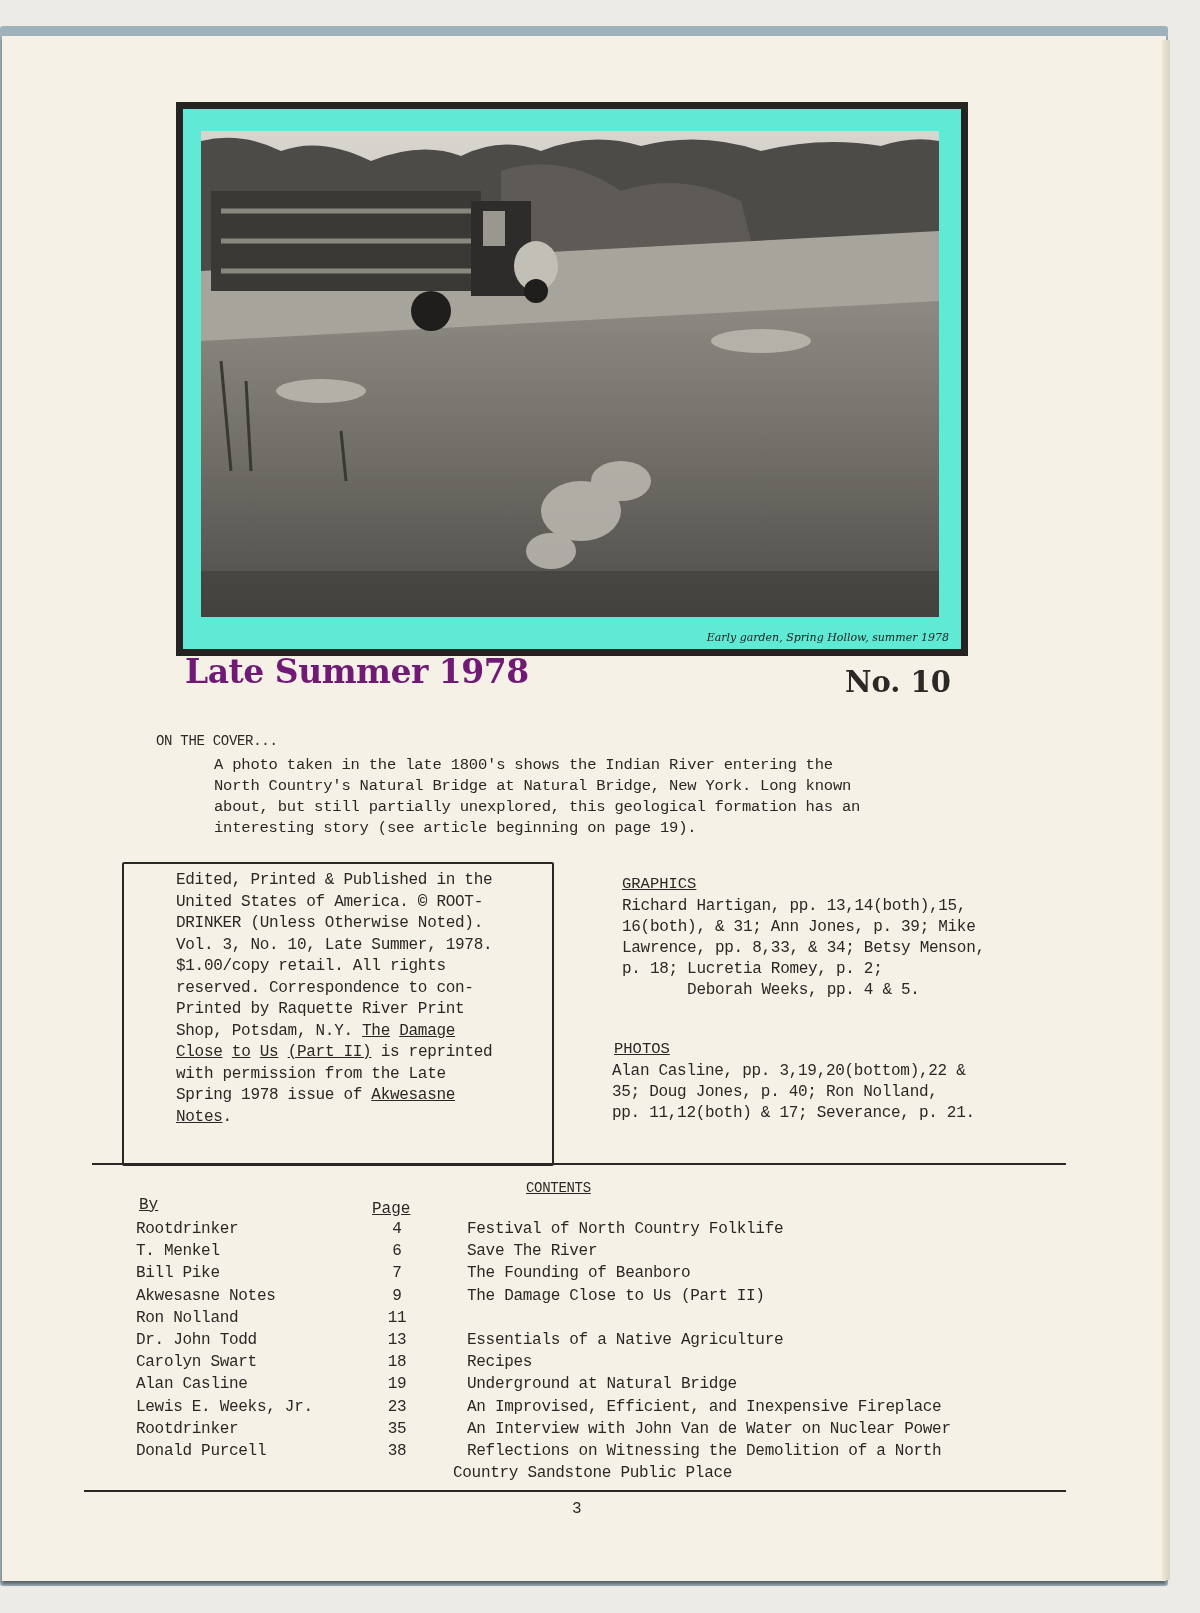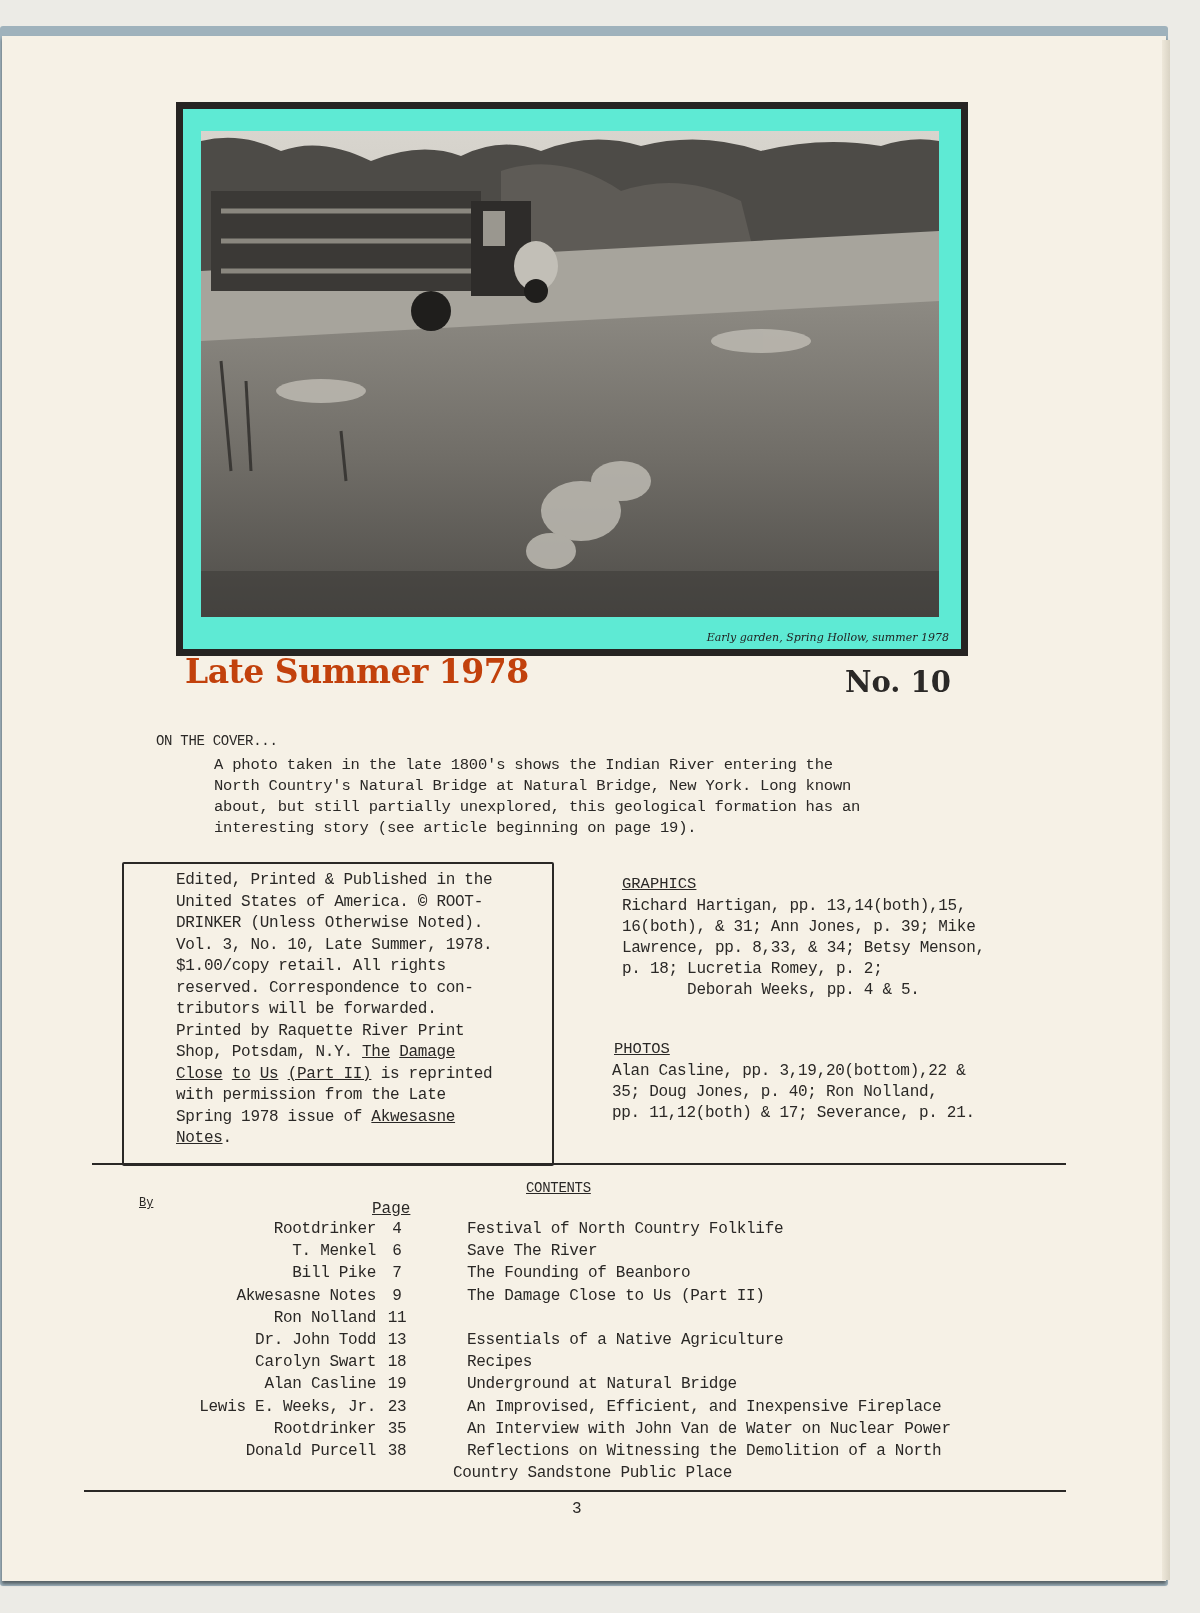--- a/index.html
+++ b/index.html
@@ -39,21 +39,21 @@
   .photo svg { width: 100%; height: 100%; display: block; }
   .caption {
     position: absolute; right: 12px; bottom: 5px;
     font-family: "DejaVu Serif", serif; font-style: italic;
     font-size: 11px; color: #222;
   }
 
   .issue-title {
     position: absolute; left: 185px; top: 652px;
     font-family: "DejaVu Serif", serif; font-weight: bold;
-    font-size: 33px; color: #c2410c; letter-spacing: -0.5px;
+    font-size: 33px; color: #701a75; letter-spacing: -0.5px;
   }
   .issue-number {
     position: absolute; left: 845px; top: 665px;
     font-family: "DejaVu Serif", serif; font-weight: bold;
     font-size: 29px; color: #2b2927;
   }
 
   .cover-heading {
     position: absolute; left: 156px; top: 733px;
     font-size: 14px; letter-spacing: -0.3px;
@@ -92,32 +92,32 @@
   .rule-bottom {
     position: absolute; left: 84px; top: 1490px; width: 982px; height: 2px;
     background: #2a2826;
   }
   .contents-heading {
     position: absolute; left: 526px; top: 1180px;
     font-size: 14px; text-decoration: underline; letter-spacing: -0.3px;
   }
   .col-by-header {
     position: absolute; left: 139px; top: 1196px;
-    font-size: 12px; text-decoration: underline;
+    font-size: 16px; text-decoration: underline;
   }
   .col-page-header {
     position: absolute; left: 372px; top: 1200px;
     font-size: 16px; text-decoration: underline;
   }
   .toc-rows {
     position: absolute; left: 136px; top: 1218px; width: 940px;
     font-size: 16px; line-height: 22.2px; letter-spacing: -0.3px;
   }
   .toc-row { display: flex; height: 22.2px; white-space: nowrap; }
-  .toc-author { width: 240px; text-align: right; }
+  .toc-author { width: 240px; }
   .toc-page { width: 42px; text-align: center; }
   .toc-title { margin-left: 49px; }
   .toc-cont { margin-left: 317px; }
 
   .page-number {
     position: absolute; left: 572px; top: 1500px;
     font-size: 16px;
   }
 </style>
 </head>
@@ -191,21 +191,20 @@
 </div>
 
 <div class="masthead-box"></div>
 <div class="masthead-text">
   <span class="line">Edited, Printed &amp; Published in the</span>
   <span class="line"><span>United States of America. </span><span style="font-weight:bold">©</span><span> ROOT-</span></span>
   <span class="line">DRINKER (Unless Otherwise Noted).</span>
   <span class="line">Vol. 3, No. 10, Late Summer, 1978.</span>
   <span class="line">$1.00/copy retail.  All rights</span>
   <span class="line">reserved.  Correspondence to con-</span>
-  <span class="line">tributors will be forwarded.</span>
   <span class="line">Printed by Raquette River Print</span>
   <span class="line"><span>Shop, Potsdam, N.Y.  </span><span class="u">The</span> <span class="u">Damage</span></span>
   <span class="line"><span class="u">Close</span> <span class="u">to</span> <span class="u">Us</span> <span class="u">(Part II)</span><span> is reprinted</span></span>
   <span class="line">with permission from the Late</span>
   <span class="line"><span>Spring 1978 issue of </span><span class="u">Akwesasne</span></span>
   <span class="line"><span class="u">Notes</span><span>.</span></span>
 </div>
 
 <div class="credits-heading" style="left:622px; top:875px;">GRAPHICS</div>
 <div class="credits-text" style="left:622px; top:896px;">

